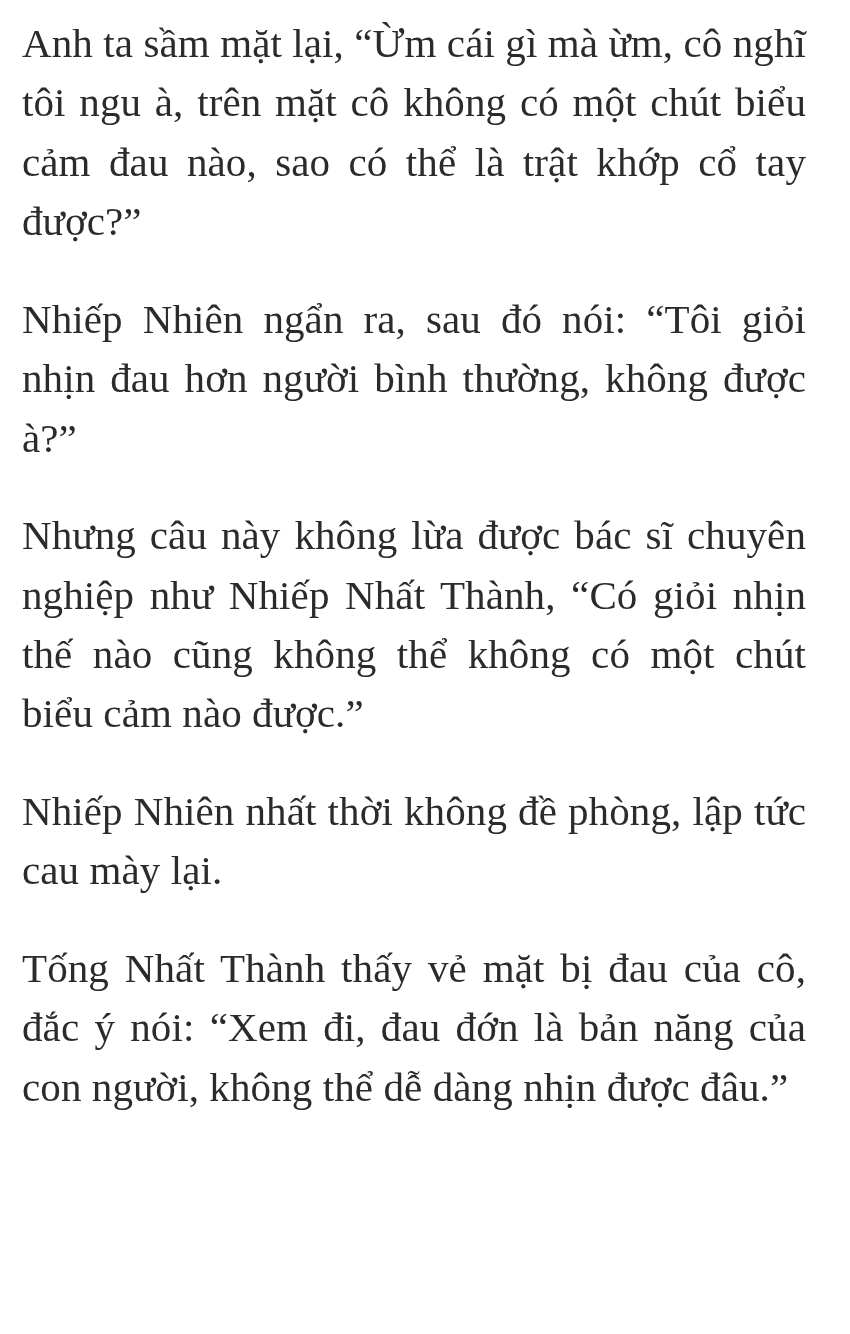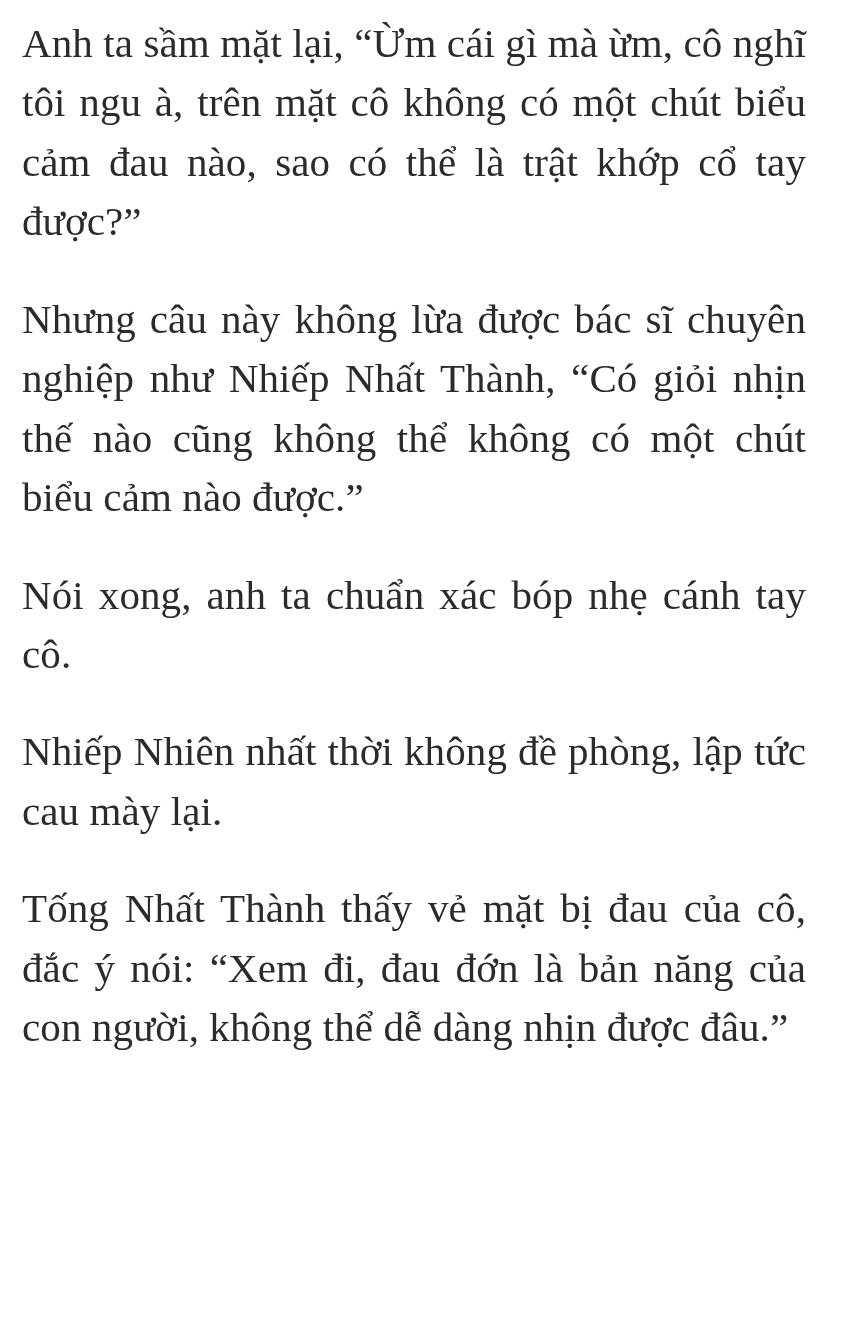--- a/index.html
+++ b/index.html
@@ -30,17 +30,17 @@
   }
   .para:last-child {
     margin-bottom: 12px;
   }
 </style>
 </head>
 <body>
 
 <div class="reader">
   <p class="para">Anh ta sầm mặt lại, “Ừm cái gì mà ừm, cô nghĩ tôi ngu à, trên mặt cô không có một chút biểu cảm đau nào, sao có thể là trật khớp cổ tay được?”</p>
+  <p class="para">Nhiếp Nhiên ngẩn ra, sau đó nói: “Tôi giỏi nhịn đau hơn người bình thường, không được à?”</p>
   <p class="para">Nhưng câu này không lừa được bác sĩ chuyên nghiệp như Nhiếp Nhất Thành, “Có giỏi nhịn thế nào cũng không thể không có một chút biểu cảm nào được.”</p>
-  <p class="para">Nói xong, anh ta chuẩn xác bóp nhẹ cánh tay cô.</p>
   <p class="para">Nhiếp Nhiên nhất thời không đề phòng, lập tức cau mày lại.</p>
   <p class="para">Tống Nhất Thành thấy vẻ mặt bị đau của cô, đắc ý nói: “Xem đi, đau đớn là bản năng của con người, không thể dễ dàng nhịn được đâu.”</p>
 </div>
 
 </body></html>

